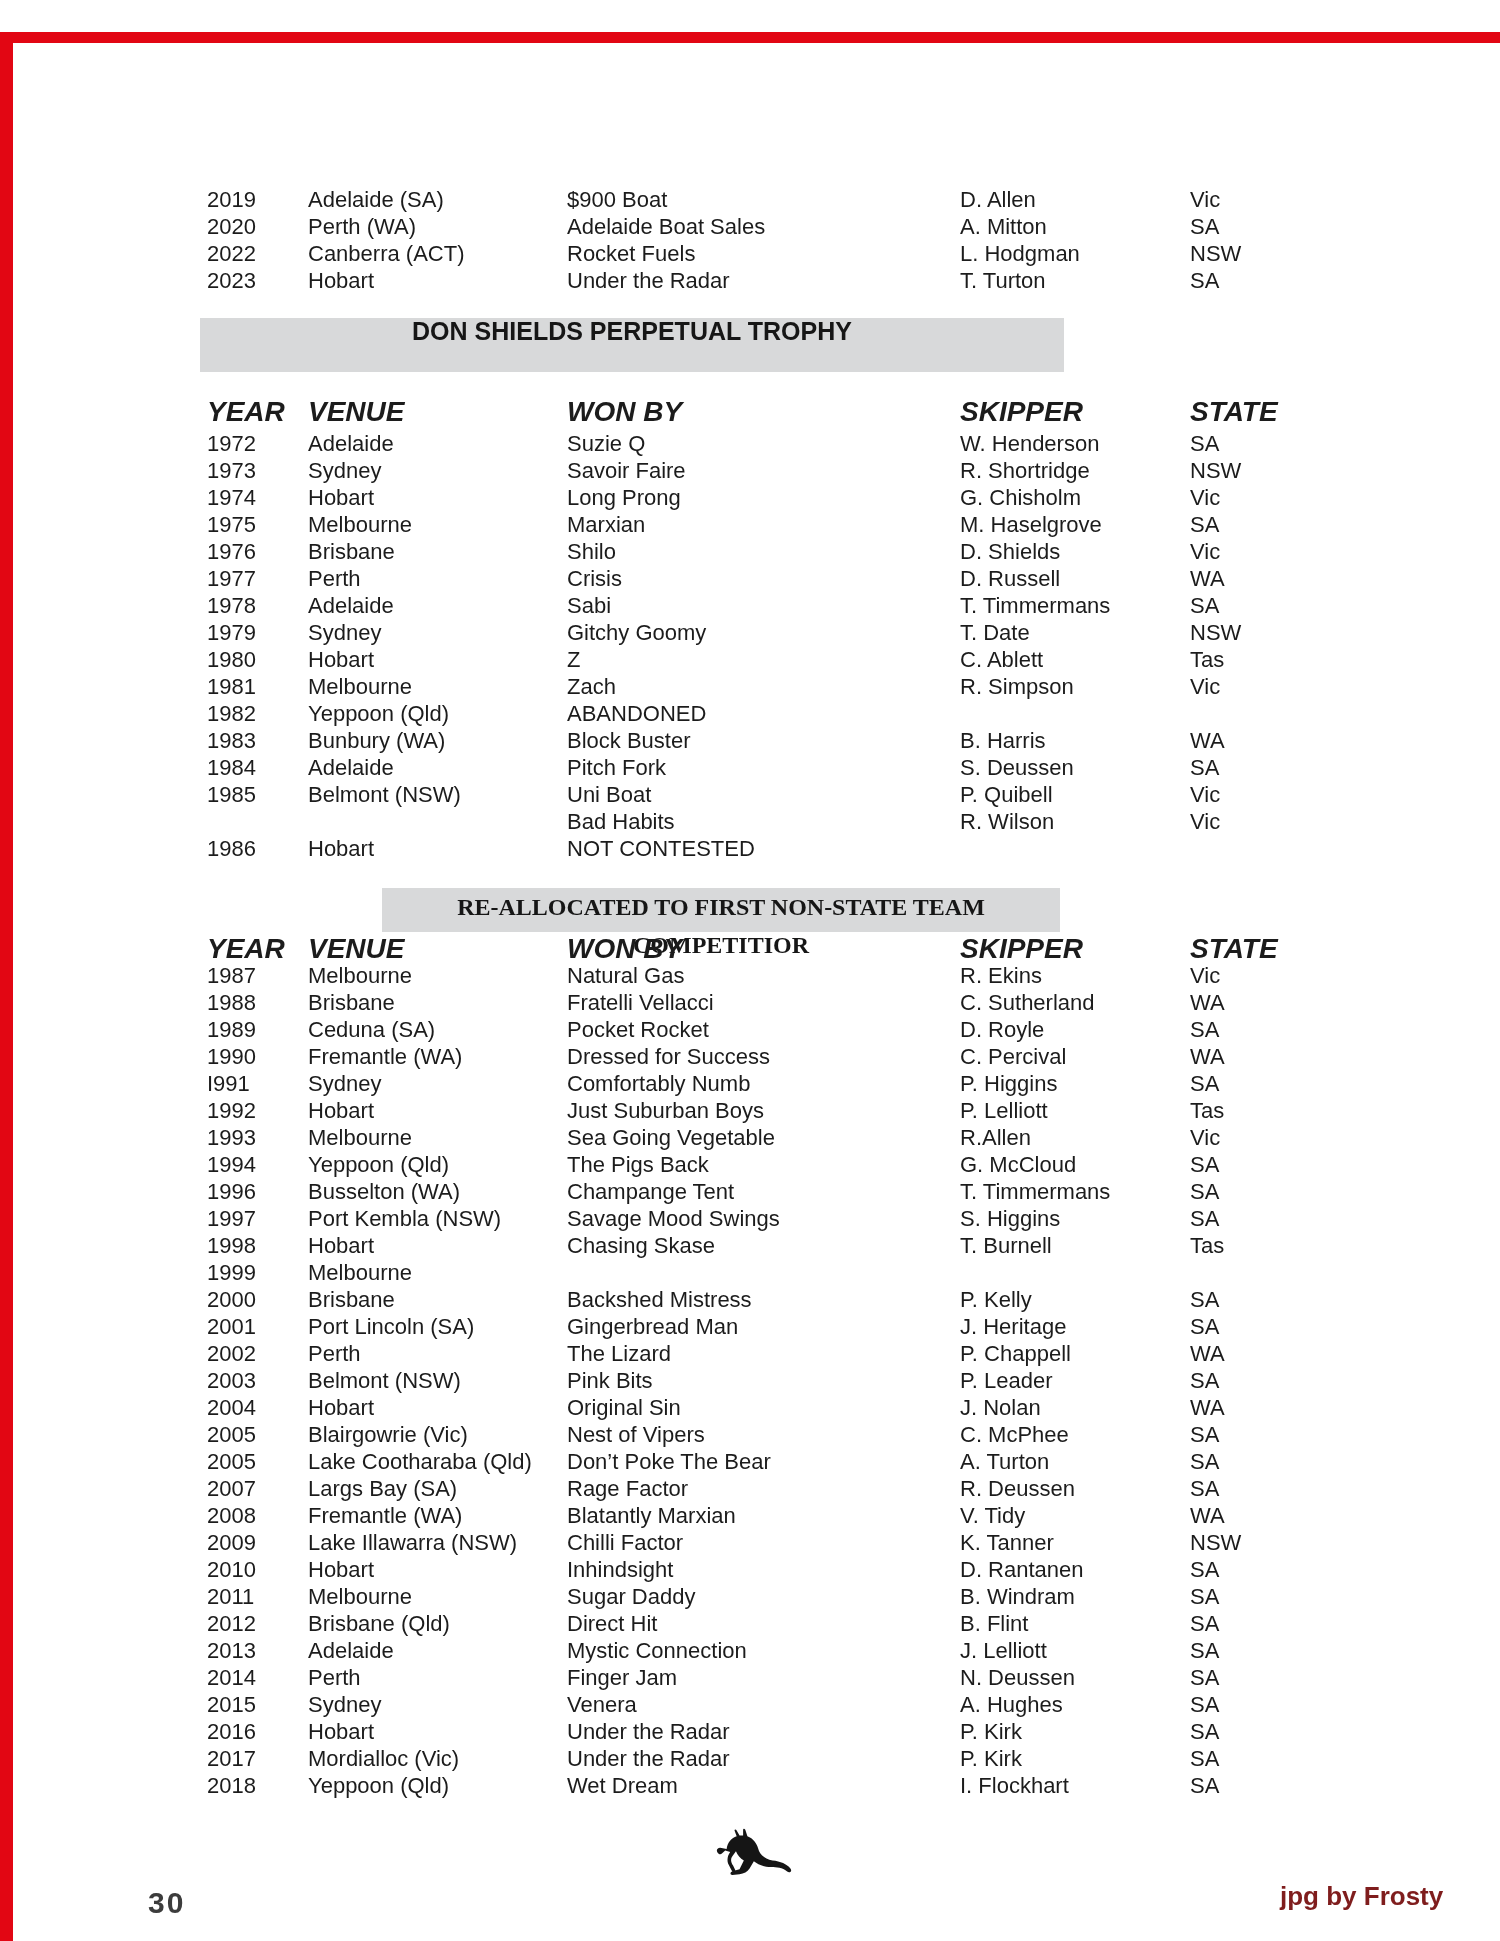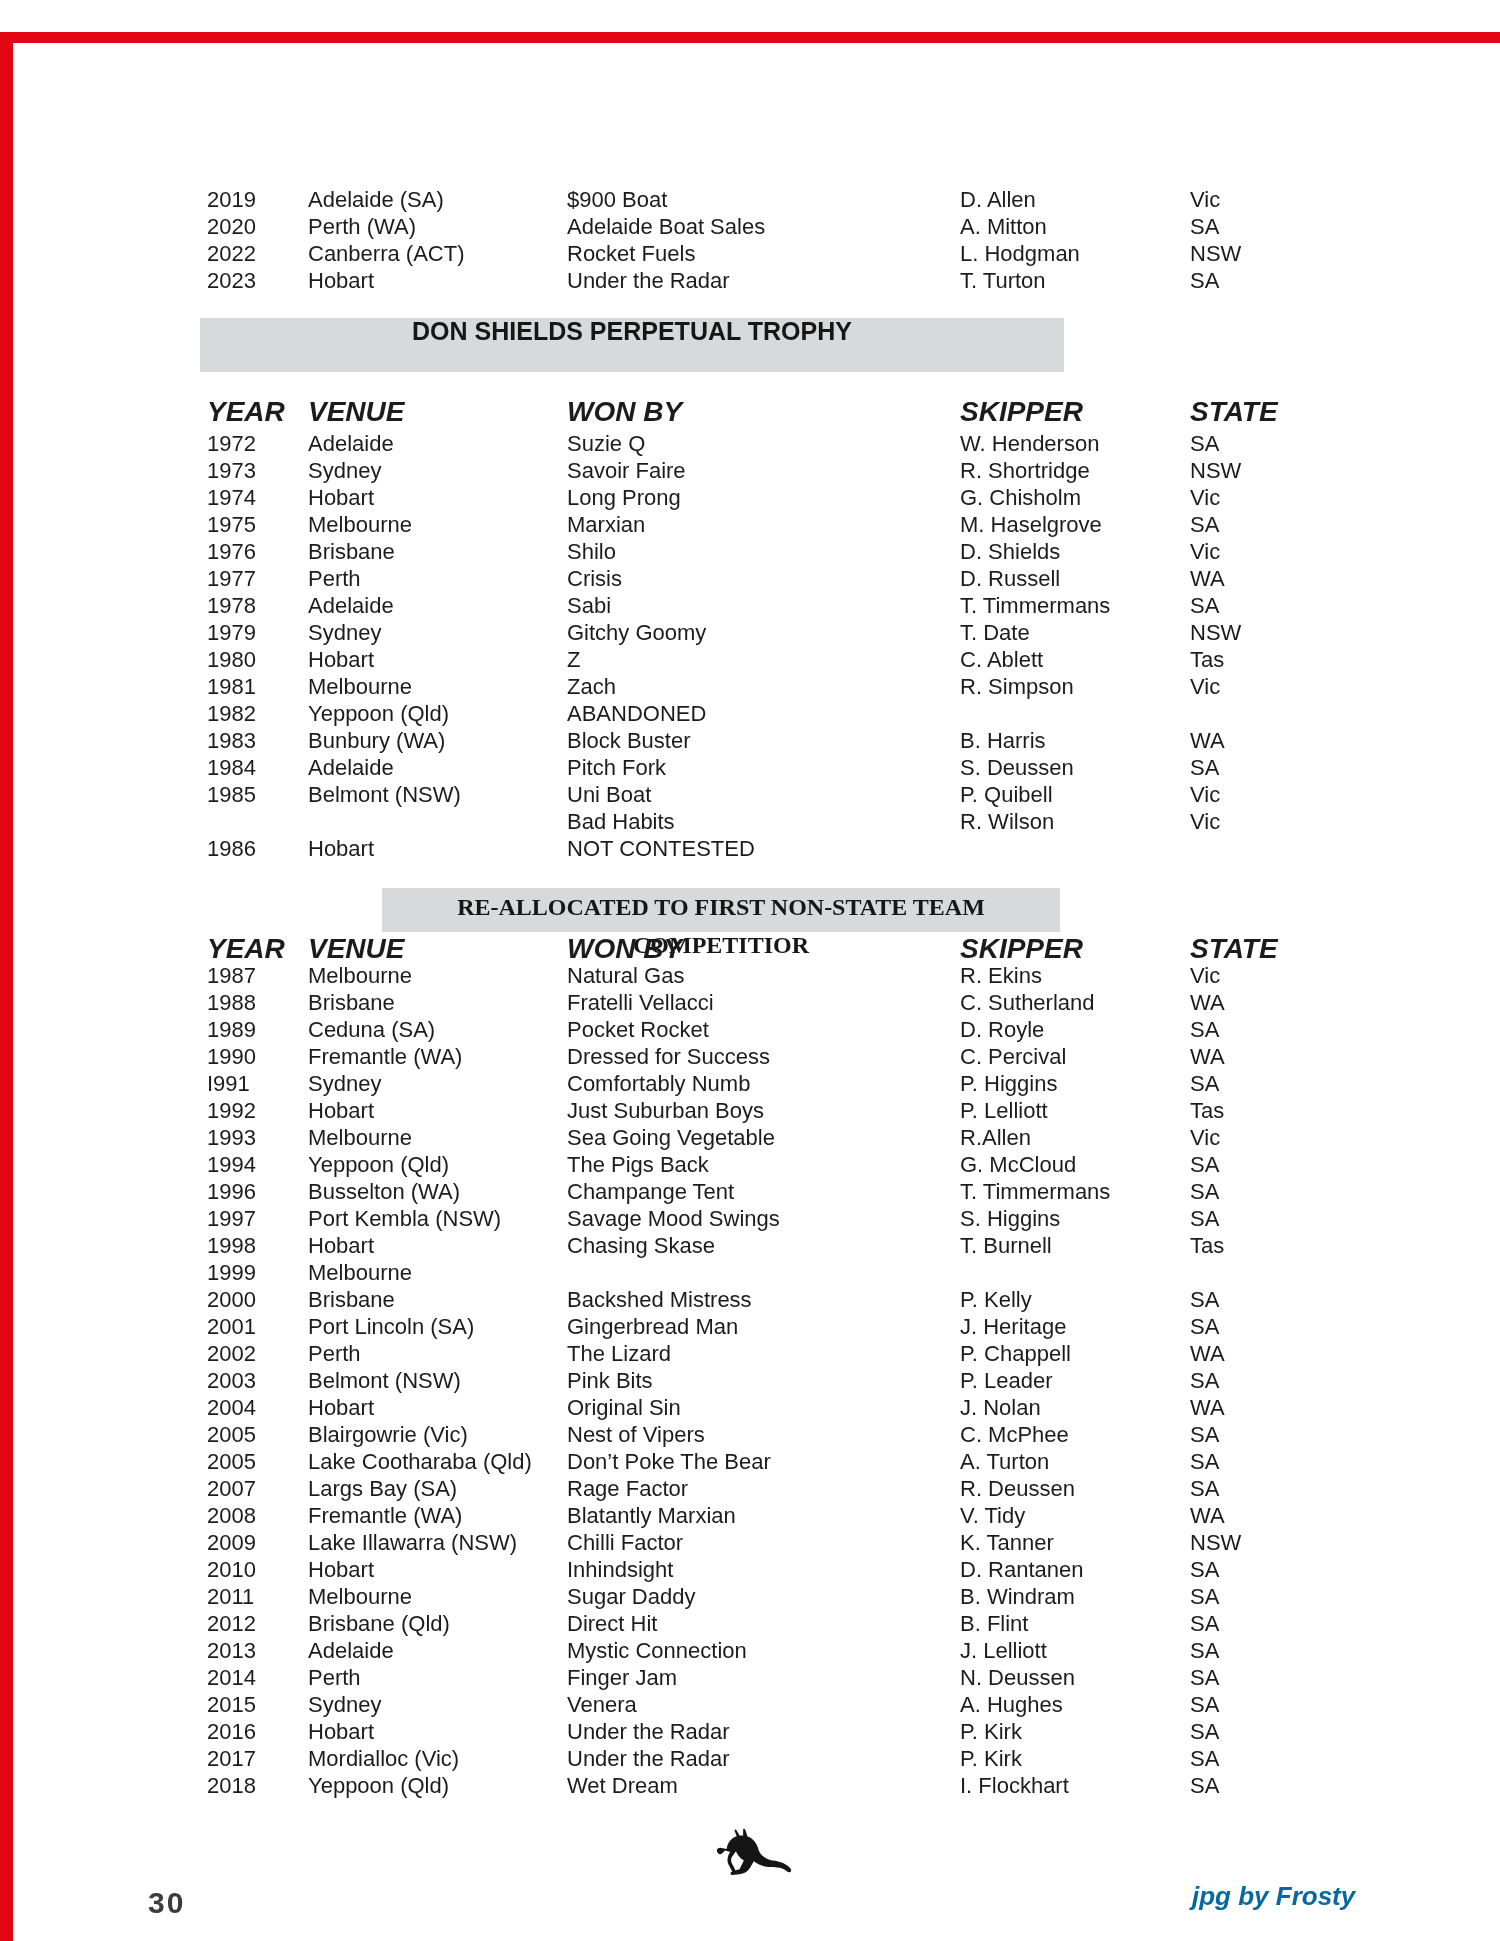--- a/index.html
+++ b/index.html
@@ -54,23 +54,23 @@
 
   .kangaroo{position:absolute;left:708px;top:1796px;width:86px;height:58px;}
   .kangaroo svg{width:100%;height:100%;}
 
   .pageno{
     position:absolute;left:148px;top:1854px;
     font-size:30px;line-height:34px;
     color:#3c3c3c;font-weight:700;letter-spacing:2px;
   }
   .watermark{
-    position:absolute;left:1192px;top:1849px;
+    position:absolute;left:1280px;top:1849px;
     font-size:26px;line-height:30px;
-    color:#0369a1;font-style:italic;font-weight:bold;
+    color:#7f1d1d;font-weight:bold;
   }
 </style>
 </head>
 <body>
 
 <div class="page">
 
   <div class="edge-left"></div>
   <div class="edge-top"></div>
 

